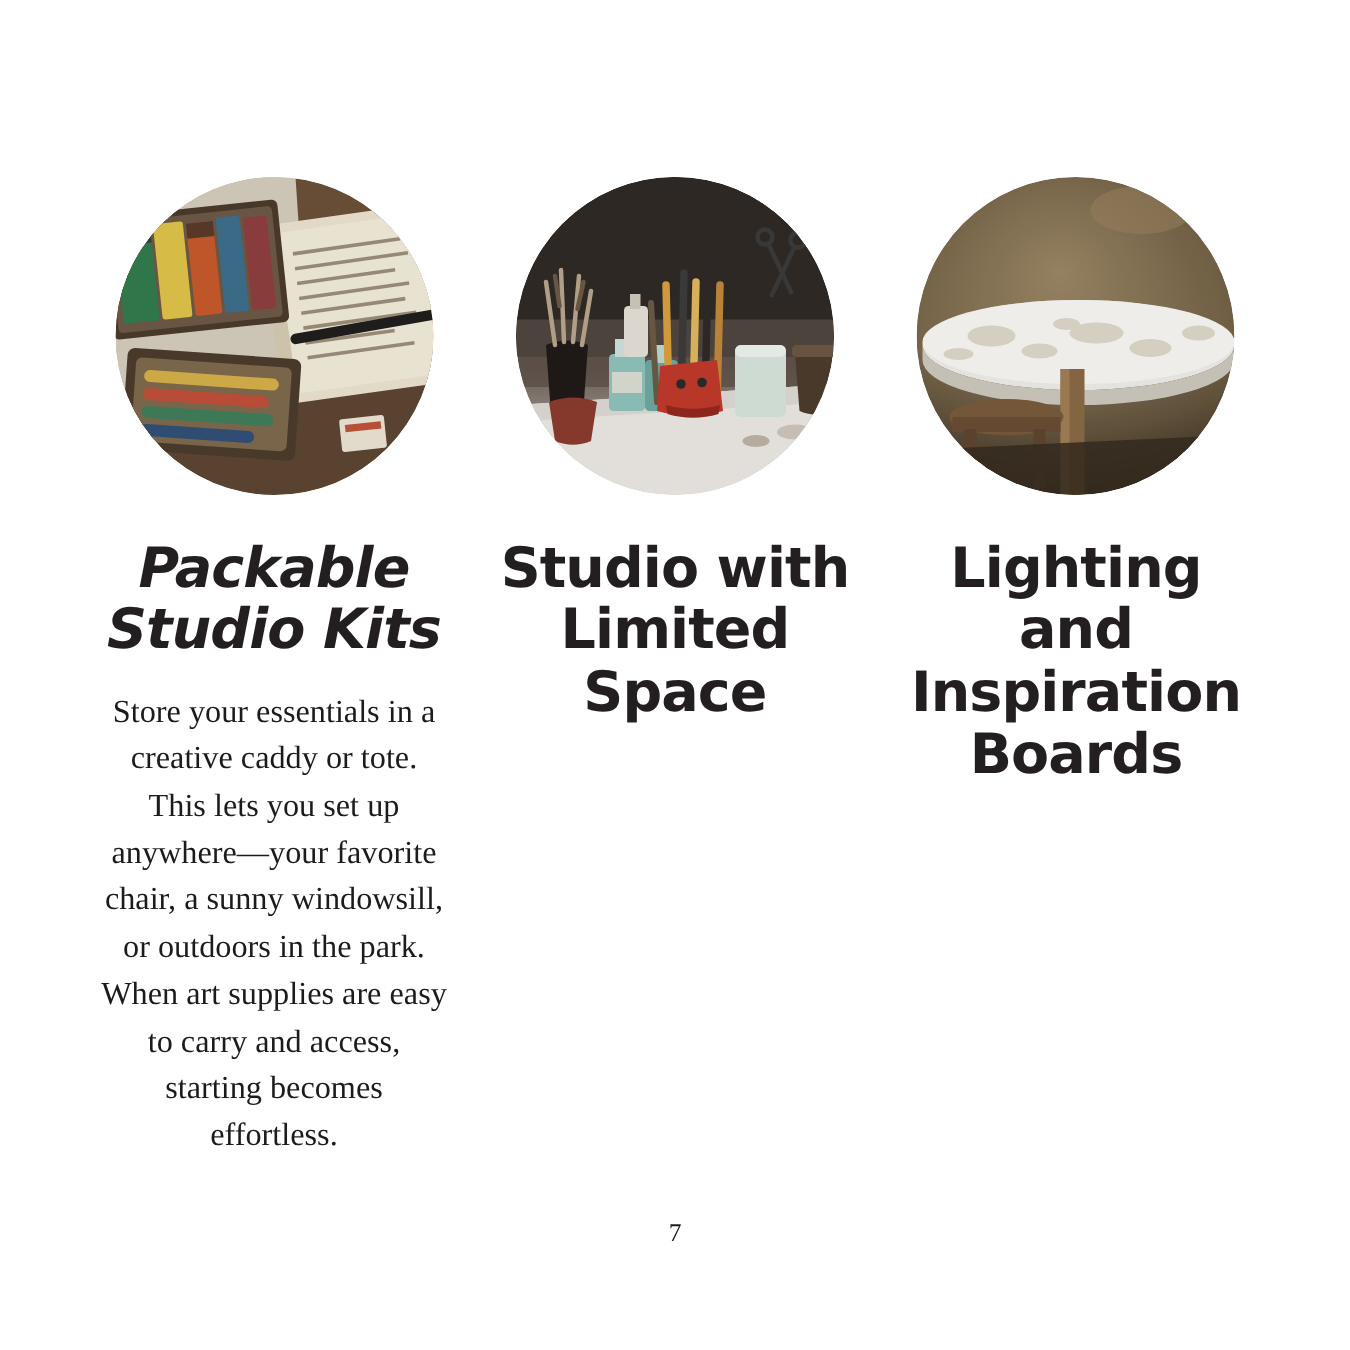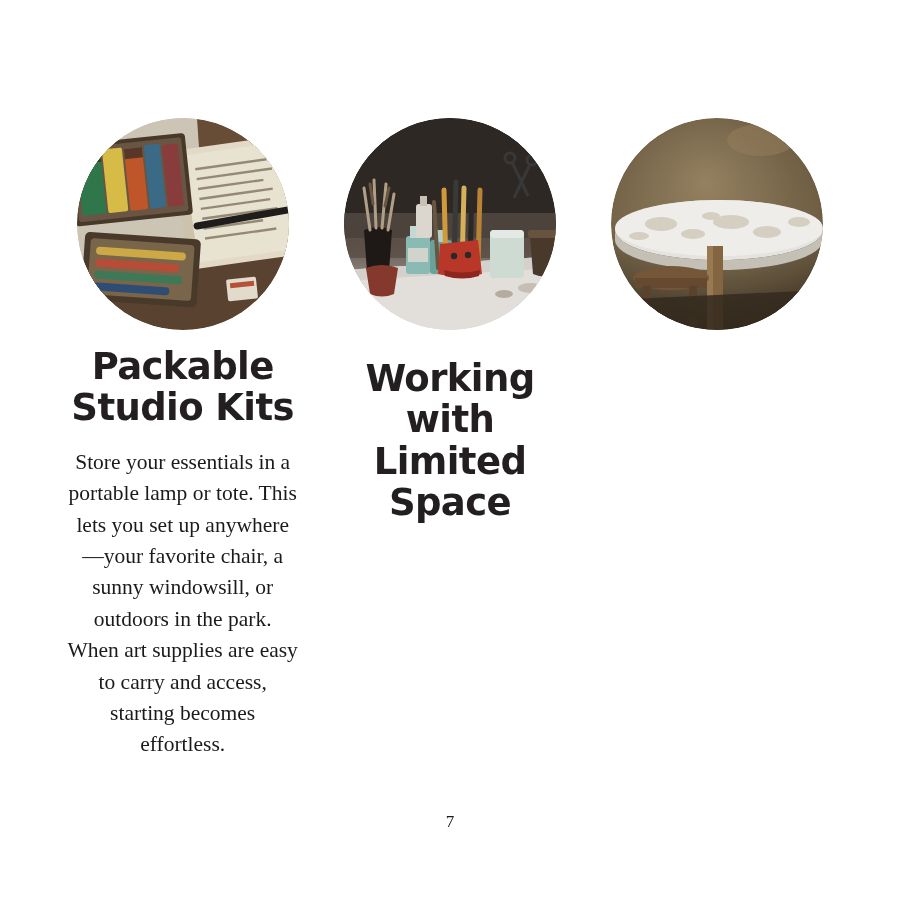--- a/index.html
+++ b/index.html
@@ -65,21 +65,21 @@
   .body-text {
     font-family: "Liberation Serif", serif;
     font-size: 21.5px;
     line-height: 1.46;
     color: #1b1b1b;
     text-align: center;
     margin-top: 16px;
     max-width: 232px;
   }
 
-  .col-0 .heading { margin-top: 16px; }
+  .col-0 .heading { margin-top: 28px; font-style: italic; }
   .col-1 .heading { margin-top: 28px; }
   .col-2 .heading { margin-top: 28px; }
 
   .col-0 .body-text { margin-top: 18px; }
   .col-1 .body-text { margin-top: 18px; }
   .col-2 .body-text { margin-top: 14px; }
 
   
   .page-number {
     position: absolute;
@@ -172,21 +172,21 @@
               <rect x="18" y="168" width="76" height="8" rx="4" fill="#2f4f7a"></rect>
             </g>
 
             <rect x="150" y="160" width="30" height="22" rx="2" fill="#efe9da" transform="rotate(-6 165 171)"></rect>
             <rect x="153" y="164" width="24" height="5" fill="#c0533a" transform="rotate(-6 165 166)"></rect>
             <rect x="0" y="0" width="212" height="212" fill="#3a2a1c" opacity="0.07"></rect>
           </g>
         </svg>
       </div>
       <div class="heading">Packable Studio Kits</div>
-      <div class="body-text">Store your essentials in a portable lamp or tote. This lets you set up anywhere—your favorite chair, a sunny windowsill, or outdoors in the park. When art supplies are easy to carry and access, starting becomes effortless.</div>
+      <div class="body-text">Store your essentials in a creative caddy or tote. This lets you set up anywhere—your favorite chair, a sunny windowsill, or outdoors in the park. When art supplies are easy to carry and access, starting becomes effortless.</div>
     </div>
 
     <div class="column col-1">
       <div class="photo">
         <svg viewBox="0 0 212 212" preserveAspectRatio="xMidYMid slice" aria-hidden="true">
           <defs>
             <clipPath id="c2">
                 <circle cx="106" cy="106" r="106"></circle>
               </clipPath>
             <linearGradient id="bg2" x1="0" y1="0" x2="0" y2="1">
@@ -263,21 +263,21 @@
 
             <path d="M186 118 q16 -6 30 0 l-3 38 q-12 5 -24 0 Z" fill="#4b3b2c"></path>
             <rect x="184" y="112" width="34" height="8" rx="3" fill="#6b5741"></rect>
 
             <ellipse cx="186" cy="170" rx="12" ry="5" fill="#cfc8bd"></ellipse>
             <ellipse cx="160" cy="176" rx="9" ry="4" fill="#bdb5a8"></ellipse>
             <rect x="0" y="0" width="212" height="212" fill="#20160f" opacity="0.05"></rect>
           </g>
         </svg>
       </div>
-      <div class="heading">Working with Limited Space</div>
+      <div class="heading">Studio with Limited Space</div>
     </div>
 
     <div class="column col-2">
       <div class="photo">
         <svg viewBox="0 0 212 212" preserveAspectRatio="xMidYMid slice" aria-hidden="true">
           <defs>
             <clipPath id="c3">
                 <circle cx="106" cy="106" r="106"></circle>
               </clipPath>
             <linearGradient id="bg3" x1="0" y1="0" x2="0" y2="1">
@@ -319,18 +319,19 @@
             <rect x="24" y="160" width="72" height="10" fill="#6a4d33"></rect>
             <rect x="32" y="168" width="8" height="44" fill="#5e452e"></rect>
             <rect x="78" y="168" width="8" height="44" fill="#5e452e"></rect>
             <rect x="30" y="192" width="58" height="6" fill="#533d29"></rect>
 
             <path d="M0 182 L212 172 L212 212 L0 212 Z" fill="#352a1e" opacity="0.85"></path>
             <rect x="0" y="0" width="212" height="212" fill="#2a1f14" opacity="0.06"></rect>
           </g>
         </svg>
       </div>
+      <div class="heading">Lighting and Inspiration Boards</div>
     </div>
 
   </div>
 
   <div class="page-number">7</div>
 </div>
 
 </body></html>

